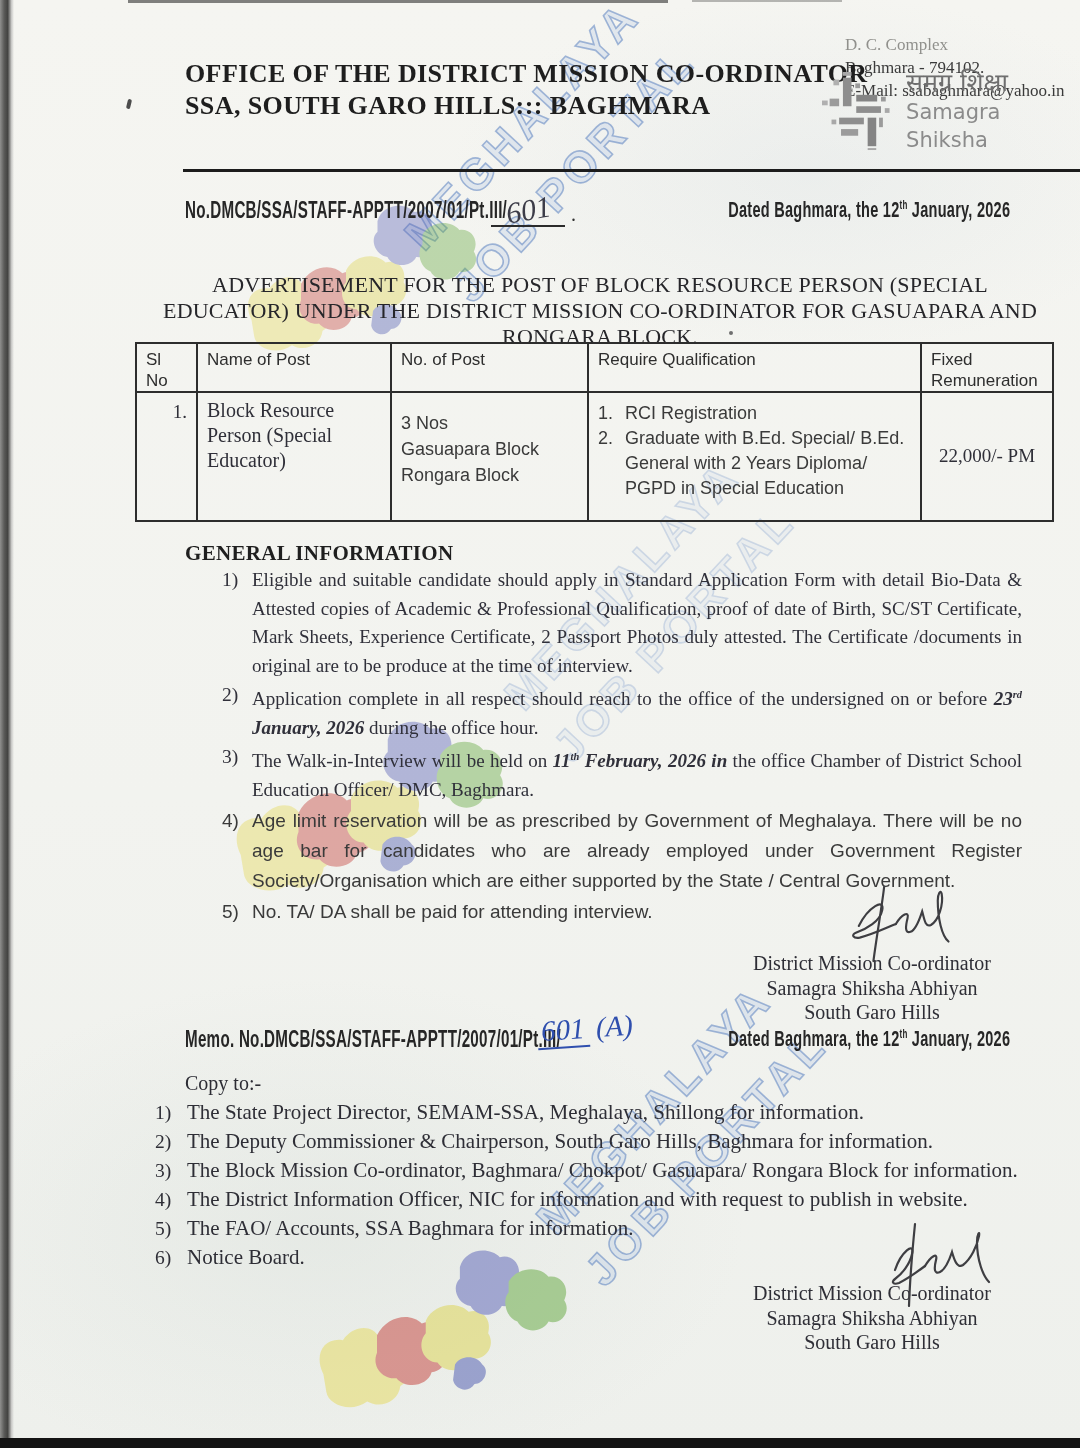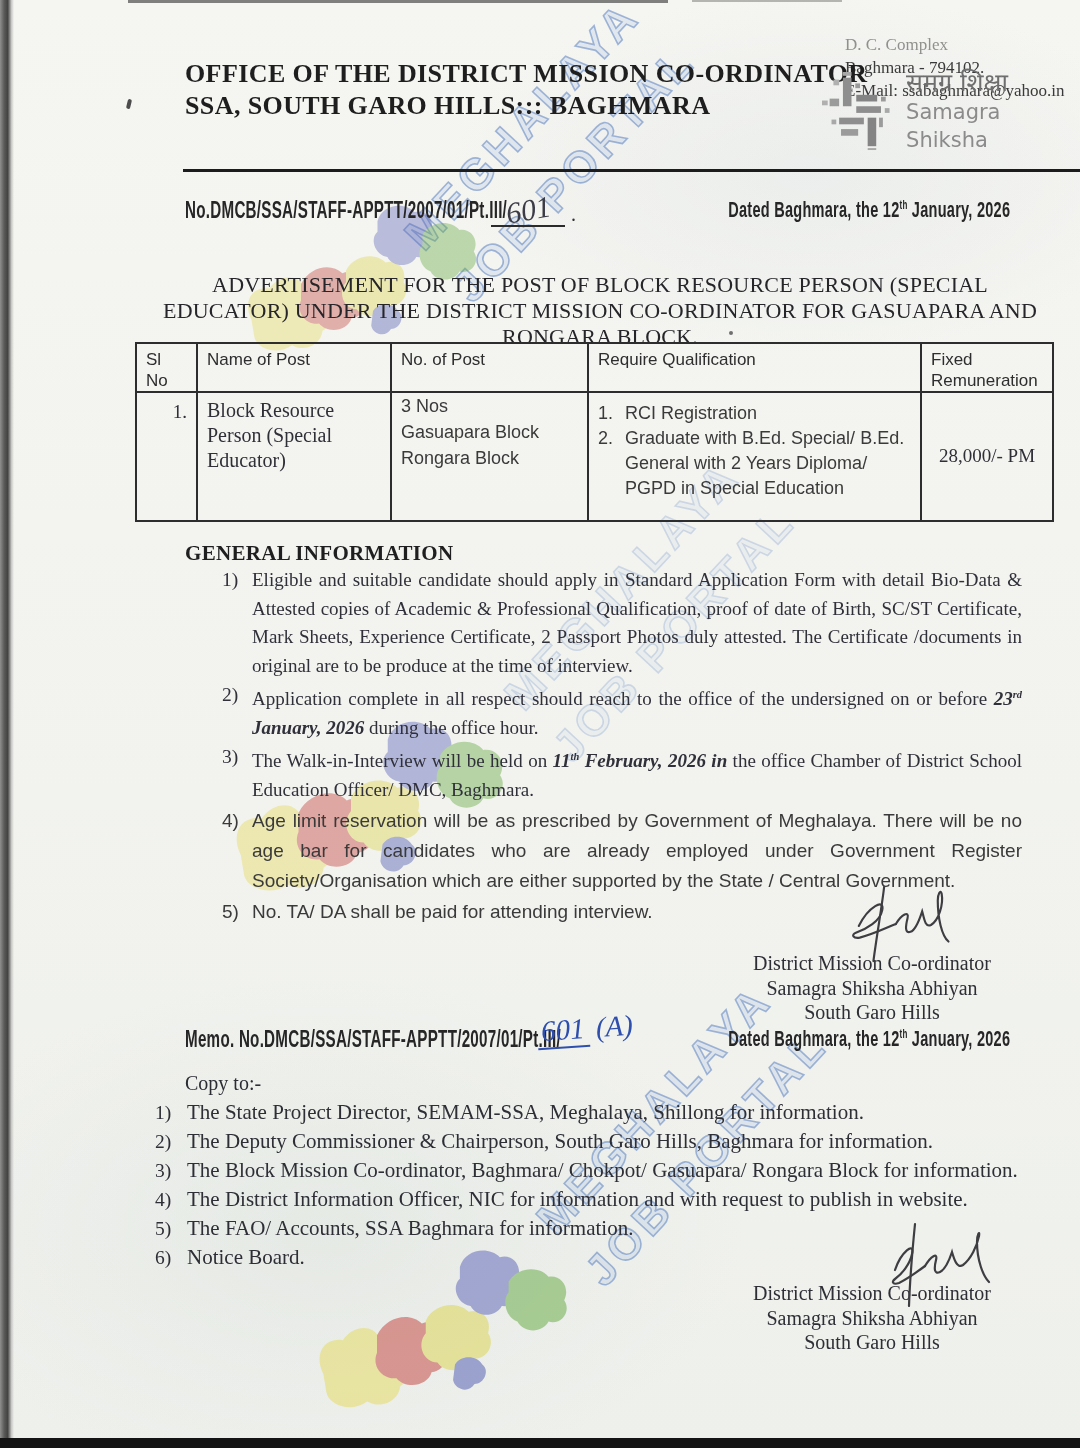--- a/index.html
+++ b/index.html
@@ -67,21 +67,21 @@
   
   .rec-table { position:absolute; left:135px; top:342px; width:915px; z-index:2;
                display:grid; grid-template-columns:61px 194px 197px 333px 130px;
                grid-template-rows:49px 127px; border:2px solid #2d2d2d; }
   .cell { border-right:2px solid #2d2d2d; border-bottom:2px solid #2d2d2d; padding:5px 9px; box-sizing:border-box; }
   .cell.last-col { border-right:none; }
   .cell.last-row { border-bottom:none; }
   .th { font-family:"Liberation Sans",sans-serif; font-size:17px; line-height:21px; color:#2e2e2e; }
   .cell-sl   { text-align:right; font-size:19px; padding-top:8px; color:#2f2f38; }
   .cell-name { font-size:20px; line-height:25px; color:#2f2f38; }
-  .cell-posts{ font-family:"Liberation Sans",sans-serif; font-size:18px; line-height:26px; color:#3a3a3a; padding-top:0; }
+  .cell-posts{ font-family:"Liberation Sans",sans-serif; font-size:18px; line-height:26px; color:#3a3a3a; padding-top:17px; }
   .cell-qual { font-family:"Liberation Sans",sans-serif; font-size:18px; line-height:25px; color:#3a3a3a; padding-top:8px; }
   .qrow { display:flex; }
   .qnum { width:27px; flex:none; }
   .qtx  { flex:1; }
   .cell-rem  { font-size:19px; text-align:center; padding-top:52px; color:#2f2f38; }
 
   
   .gi-head { position:absolute; left:185px; top:541px; z-index:2; font-weight:700; font-size:21px; color:#1f1f1f; letter-spacing:0.3px; }
   .gi-list { position:absolute; left:222px; top:566px; width:800px; z-index:2; }
   .gi-item { display:flex; margin-bottom:1px; }
@@ -224,21 +224,21 @@
     <div class="cell cell-qual last-row">
       <div class="qrow">
         <span class="qnum">1.</span>
         <span class="qtx">RCI Registration</span>
       </div>
       <div class="qrow">
         <span class="qnum">2.</span>
         <span class="qtx">Graduate with B.Ed. Special/ B.Ed. General with 2 Years Diploma/ PGPD in Special Education</span>
       </div>
     </div>
-    <div class="cell cell-rem serif last-col last-row">28,000/- PM</div>
+    <div class="cell cell-rem serif last-col last-row">22,000/- PM</div>
   </div>
 
   <div class="gi-head serif">GENERAL INFORMATION</div>
 
   <div class="gi-list">
     <div class="gi-item">
       <span class="gi-num">1)</span>
       <span class="gi-tx">Eligible and suitable candidate should apply in Standard Application Form with detail Bio-Data &amp; Attested copies of Academic &amp; Professional Qualification, proof of date of Birth, SC/ST Certificate, Mark Sheets, Experience Certificate, 2 Passport Photos duly attested. The Certificate /documents in original are to be produce at the time of interview.</span>
     </div>
     <div class="gi-item">

